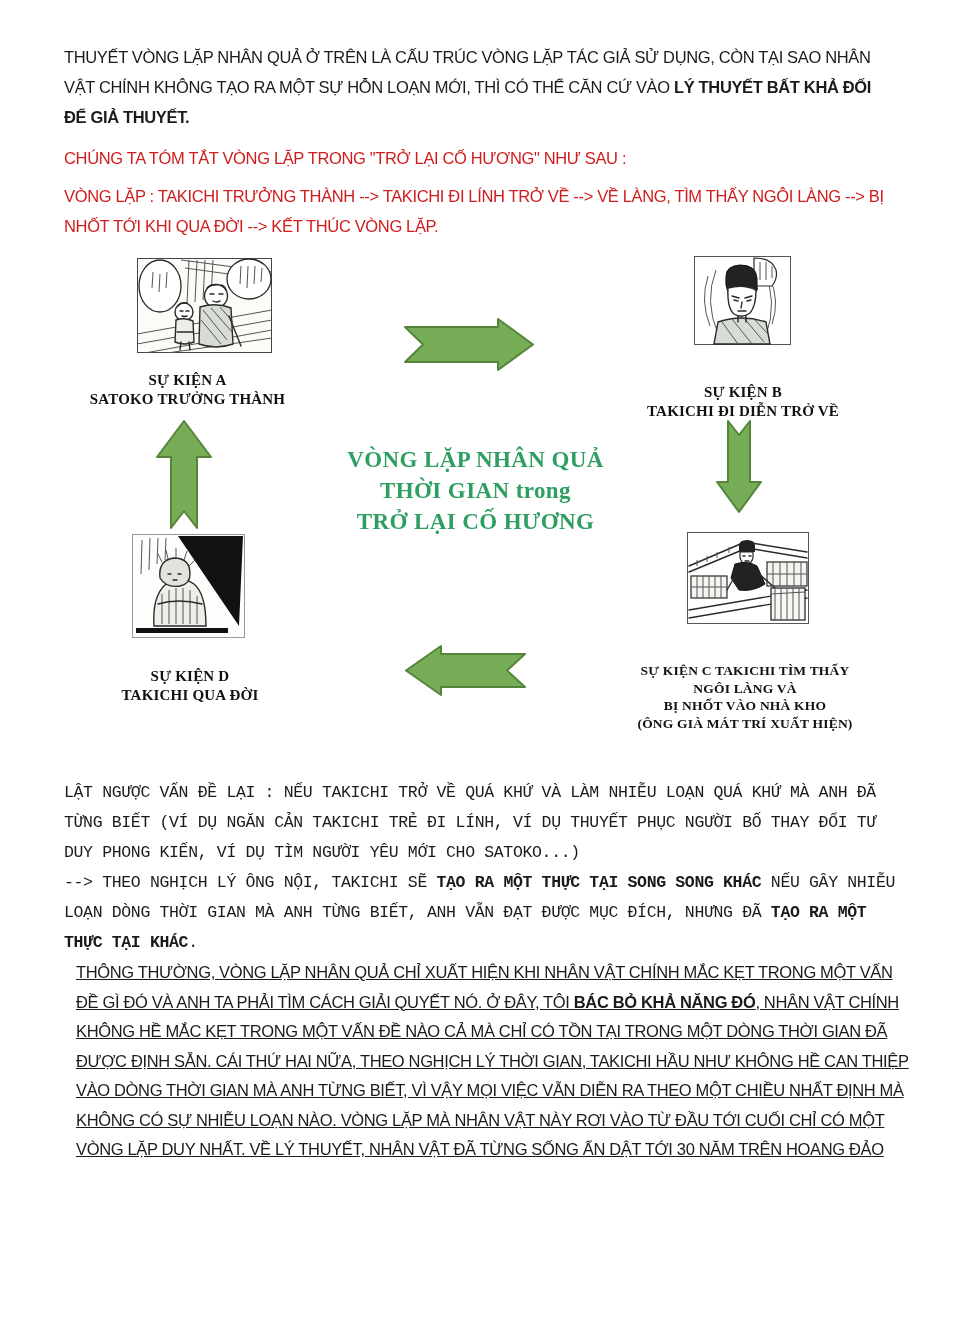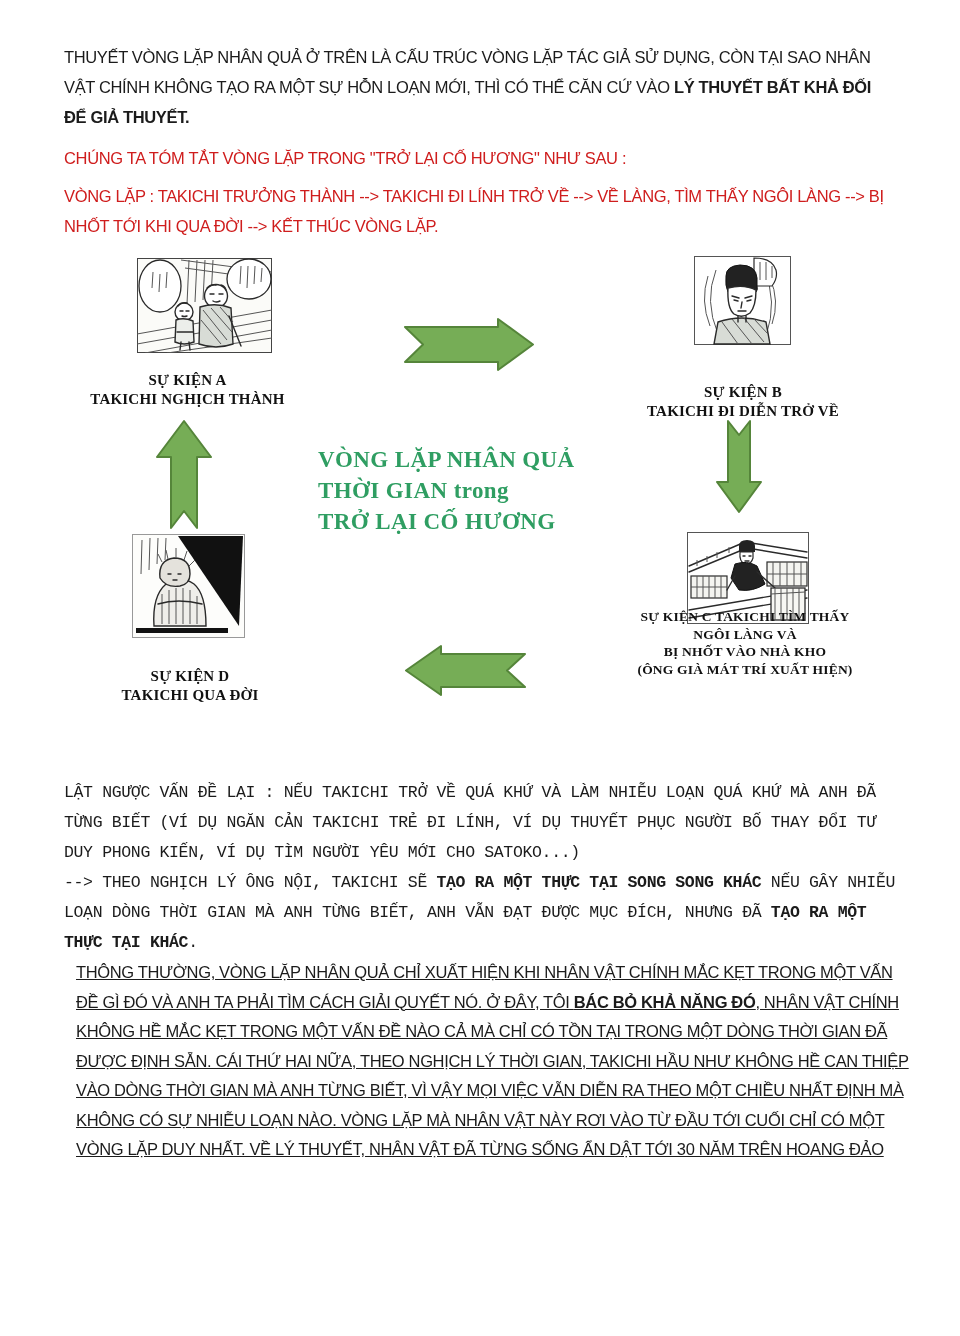--- a/index.html
+++ b/index.html
@@ -18,21 +18,21 @@
   .comic{
     position:absolute;margin:0;color:var(--text);
     font-size:16.5px;line-height:30px;letter-spacing:-0.35px;font-weight:500;
   }
   .comic b{font-weight:800;}
   .red{color:var(--red);font-weight:400;}
   .serifbold{font-family:"Liberation Serif","DejaVu Serif",serif;font-weight:bold;color:var(--label);}
   .evt-label{position:absolute;text-align:center;font-size:15px;line-height:19px;letter-spacing:0.2px;}
   .evt-label.small{font-size:13.5px;line-height:17.5px;}
   .center-title{
-    position:absolute;text-align:left;color:var(--green);
+    position:absolute;text-align:center;color:var(--green);
     font-family:"Liberation Serif","DejaVu Serif",serif;font-weight:bold;
     font-size:23px;line-height:31px;letter-spacing:0.4px;
   }
   .panel{position:absolute;}
   .panel svg{display:block;}
   .arrow{position:absolute;}
   .sketch{stroke:#2a2a2a;fill:none;stroke-width:1.4;stroke-linecap:round;stroke-linejoin:round;}
   .sketch-thin{stroke:#555;fill:none;stroke-width:1;}
 </style>
 </head>
@@ -65,21 +65,21 @@
       <circle cx="47" cy="54" r="9" fill="#ffffff" stroke="#2a2a2a" stroke-width="1.4"></circle>
       <path class="sketch" d="M43,53 L46,53 M49,53 L52,53 M45,58 Q47,59 50,58 M41,48 Q44,44 50,45"></path>
       <path d="M39,62 Q47,59 56,63 L57,84 Q47,88 38,84 Z" fill="#eceeea" stroke="#2a2a2a" stroke-width="1.4"></path>
       <path class="sketch" d="M40,74 L56,74 M44,84 L43,92 M52,84 L53,92"></path>
       <path class="sketch" d="M92,58 L104,88"></path>
     </svg>
   </div>
 
   <div class="evt-label serifbold" style="left:60px;top:371px;width:255px;">
     <div>SỰ KIỆN A</div>
-    <div>TAKICHI NGHỊCH THÀNH</div>
+    <div>SATOKO TRƯỞNG THÀNH</div>
   </div>
 
   <div class="arrow" style="left:403px;top:316px;">
     <svg width="133" height="57" viewBox="0 0 133 57">
       <polygon points="2,11 95,11 95,3 130,28.5 95,54 95,46 2,46 20,28.5" fill="var(--arrow-fill)" stroke="var(--arrow-stroke)" stroke-width="2" stroke-linejoin="round"></polygon>
     </svg>
   </div>
 
   <div class="panel" style="left:694px;top:256px;" aria-label="manga panel: adult Takichi's troubled face with radiating lines">
     <svg width="97" height="89" viewBox="0 0 97 89">
@@ -126,21 +126,21 @@
       <path d="M53,20 Q52,30 58,32 Q64,33 66,26 L66,20 Z" fill="#ffffff" stroke="#2a2a2a" stroke-width="1.2"></path>
       <path class="sketch" d="M56,24 L58,24 M62,24 L64,24 M58,29 L62,29"></path>
       <path d="M48,32 Q60,28 70,34 L78,52 Q66,60 52,58 L44,46 Z" fill="#222222" stroke="#111"></path>
       <path class="sketch" d="M70,40 L88,56 M48,44 L40,58"></path>
       <path class="sketch" d="M2,78 L120,58 M2,86 L120,66"></path>
       <rect x="84" y="56" width="34" height="32" fill="#f7f7f3" stroke="#2a2a2a" stroke-width="1.3"></rect>
       <path class="sketch-thin" d="M88,56 L88,88 M94,56 L94,88 M100,56 L100,88 M106,56 L106,88 M112,56 L112,88 M84,62 L118,60"></path>
     </svg>
   </div>
 
-  <div class="evt-label serifbold small" style="left:614px;top:608px;width:262px;">
+  <div class="evt-label serifbold small" style="left:614px;top:662px;width:262px;">
     <div>SỰ KIỆN C TAKICHI TÌM THẤY</div>
     <div>NGÔI LÀNG VÀ</div>
     <div>BỊ NHỐT VÀO NHÀ KHO</div>
     <div>(ÔNG GIÀ MÁT TRÍ XUẤT HIỆN)</div>
   </div>
 
   <div class="panel" style="left:132px;top:534px;" aria-label="manga panel: huddled figure in dark shadow">
     <svg width="113" height="104" viewBox="0 0 113 104">
       <rect x="0.5" y="0.5" width="112" height="103" fill="#fdfdfb" stroke="#999" stroke-width="1"></rect>
       <polygon points="46,2 111,2 107,92" fill="#111111"></polygon>

